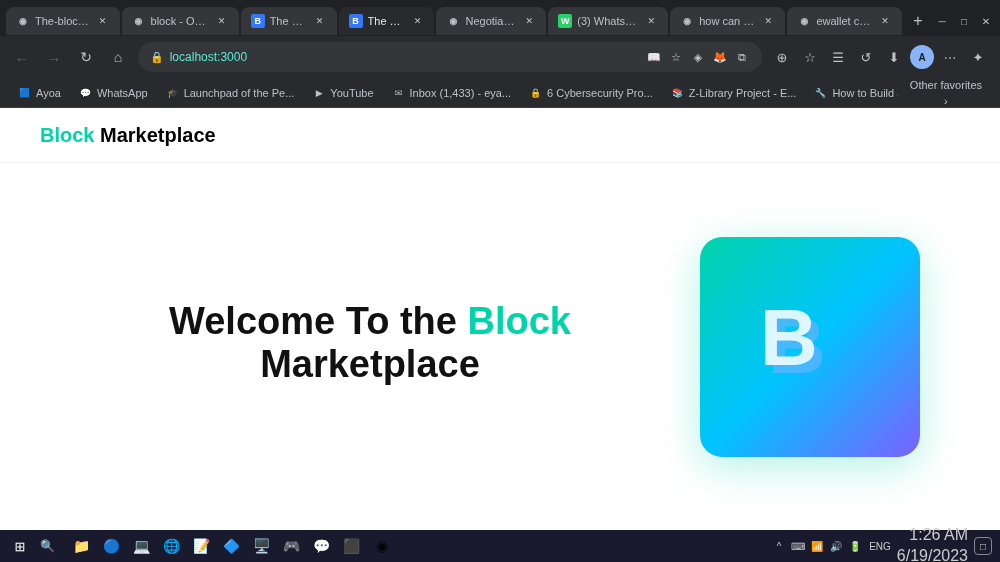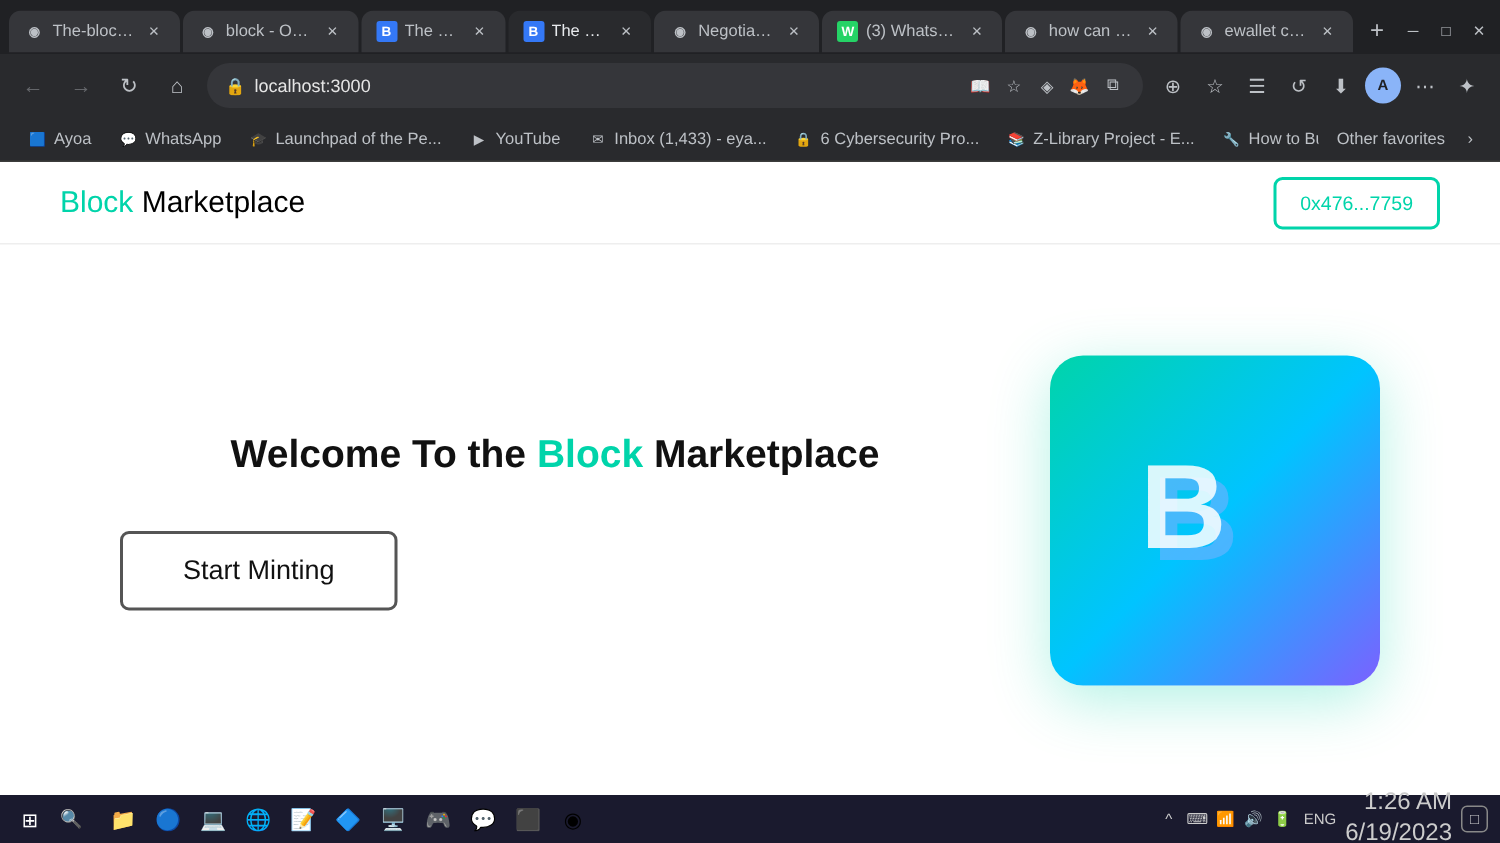--- a/index.html
+++ b/index.html
@@ -101,21 +101,21 @@
       display: flex;
       align-items: center;
       background: #35363a;
       border-radius: 20px;
       padding: 4px 12px;
       gap: 6px;
       height: 30px;
     }
     .address-text {
       font-size: 12px;
-      color: #e5e5e5;
+      color: #5eead4;
     }
     .address-icons {
       margin-left: auto;
       display: flex;
       gap: 6px;
       align-items: center;
     }
     .address-icon {
       width: 16px; height: 16px;
       display: flex; align-items: center; justify-content: center;
@@ -169,47 +169,48 @@
     .bookmark-favicon {
       width: 14px; height: 14px;
       flex-shrink: 0;
       display: flex; align-items: center; justify-content: center;
       font-size: 9px;
     }
     .bookmarks-more {
       margin-left: auto;
       display: flex;
       align-items: center;
-      gap: 15px;
+      gap: 4px;
       padding: 2px 8px;
       border-radius: 4px;
       font-size: 11px;
       color: #bdc1c6;
       cursor: pointer;
+      flex-direction: column;
     }
 
     
     .page-content {
       background: #fff;
       height: calc(562px - 36px - 42px - 30px - 32px);
       display: flex;
       flex-direction: column;
     }
 
     
     .navbar {
       display: flex;
       align-items: center;
       padding: 0 40px;
       height: 55px;
       border-bottom: 1px solid #eee;
     }
     .brand {
       font-size: 20px;
-      font-weight: 400;
+      font-weight: 700;
       margin-right: 40px;
       text-align: center;
     }
     .brand-block { color: #00d4aa; }
     .brand-marketplace { color: #000; }
     .nav-links {
       display: flex;
       gap: 24px;
       align-items: center;
     }
@@ -236,21 +237,21 @@
       flex: 1;
       display: flex;
       align-items: center;
       padding: 0 80px;
       gap: 40px;
     }
     .hero-text {
       flex: 1;
     }
     .hero-title {
-      font-size: 26px;
+      font-size: 38px;
       font-weight: 700;
       color: #111;
       text-align: center;
       margin-bottom: 8px;
     }
     .hero-title .accent { color: #00d4aa; }
     .hero-body {
       font-size: 30px;
       line-height: 1.4;
       color: #111;
@@ -498,29 +499,27 @@
     </div>
   </div>
 </div>
 
 <div class="page-content">
 
   <nav class="navbar">
     <div class="brand">
       <span class="brand-block">Block</span><span class="brand-marketplace"> Marketplace</span>
     </div>
-    <button class="connect-btn">0x476...7759</button>
   </nav>
 
   <section class="hero">
     <div class="hero-text">
       <h1 class="hero-title">
         <span>Welcome To the </span><span class="accent">Block</span><span> Marketplace</span>
       </h1>
-      <button class="mint-btn">Start Minting</button>
     </div>
     <div class="hero-image">
       <div class="b-container">
         <div class="b-back">B</div>
         <div class="b-front">B</div>
       </div>
     </div>
   </section>
 </div>
 

